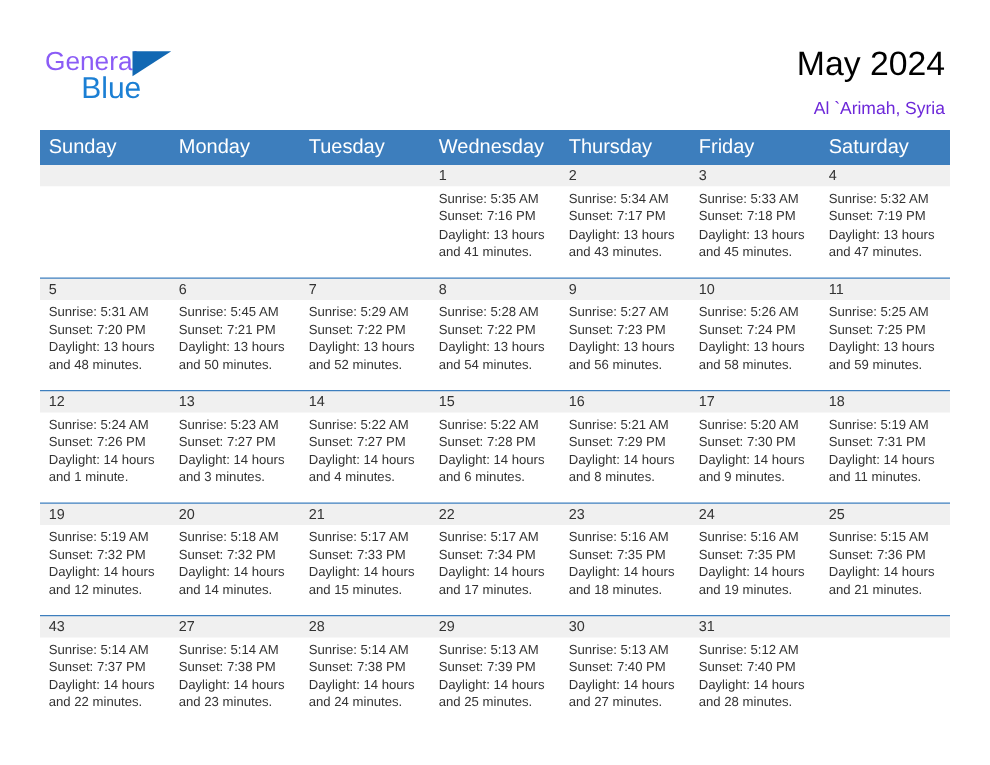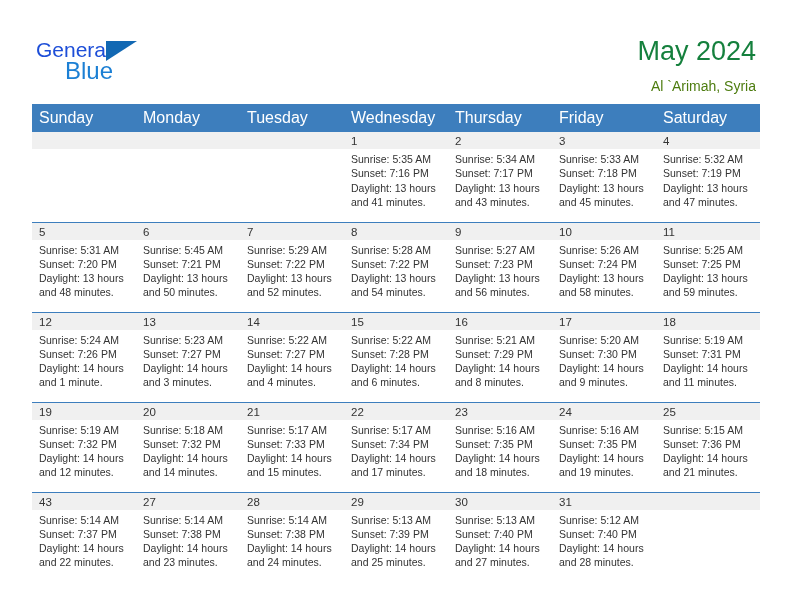--- a/index.html
+++ b/index.html
@@ -24,21 +24,21 @@
   }
   .logo {
     position: absolute;
     left: 36px; top: 38px;
     width: 130px; height: 48px;
   }
   .logo-general {
     position: absolute;
     left: 0; top: 0;
     font-size: 21px;
-    color: #1d4ed8;
+    color: #8b5cf6;
     letter-spacing: 0px;
     line-height: 24px;
     white-space: nowrap;
   }
   .logo-tri {
     position: absolute;
     left: 70px; top: 3px;
     width: 0; height: 0;
     border-left: 31px solid #1268b3;
     border-bottom: 20px solid transparent;
@@ -49,29 +49,29 @@
     font-size: 24px;
     color: #1b7fd4;
     line-height: 24px;
     white-space: nowrap;
   }
 
   .title {
     position: absolute;
     right: 36px; top: 36px;
     font-size: 27px;
-    color: #15803d;
+    color: #000000;
     text-align: right;
     white-space: nowrap;
   }
   .subtitle {
     position: absolute;
     right: 36px; top: 78px;
     font-size: 14px;
-    color: #4d7c0f;
+    color: #6d28d9;
     text-align: right;
     white-space: nowrap;
   }
 
   
   .cal {
     position: absolute;
     left: 32px; top: 104px;
     width: 728px;
     border-collapse: collapse;

